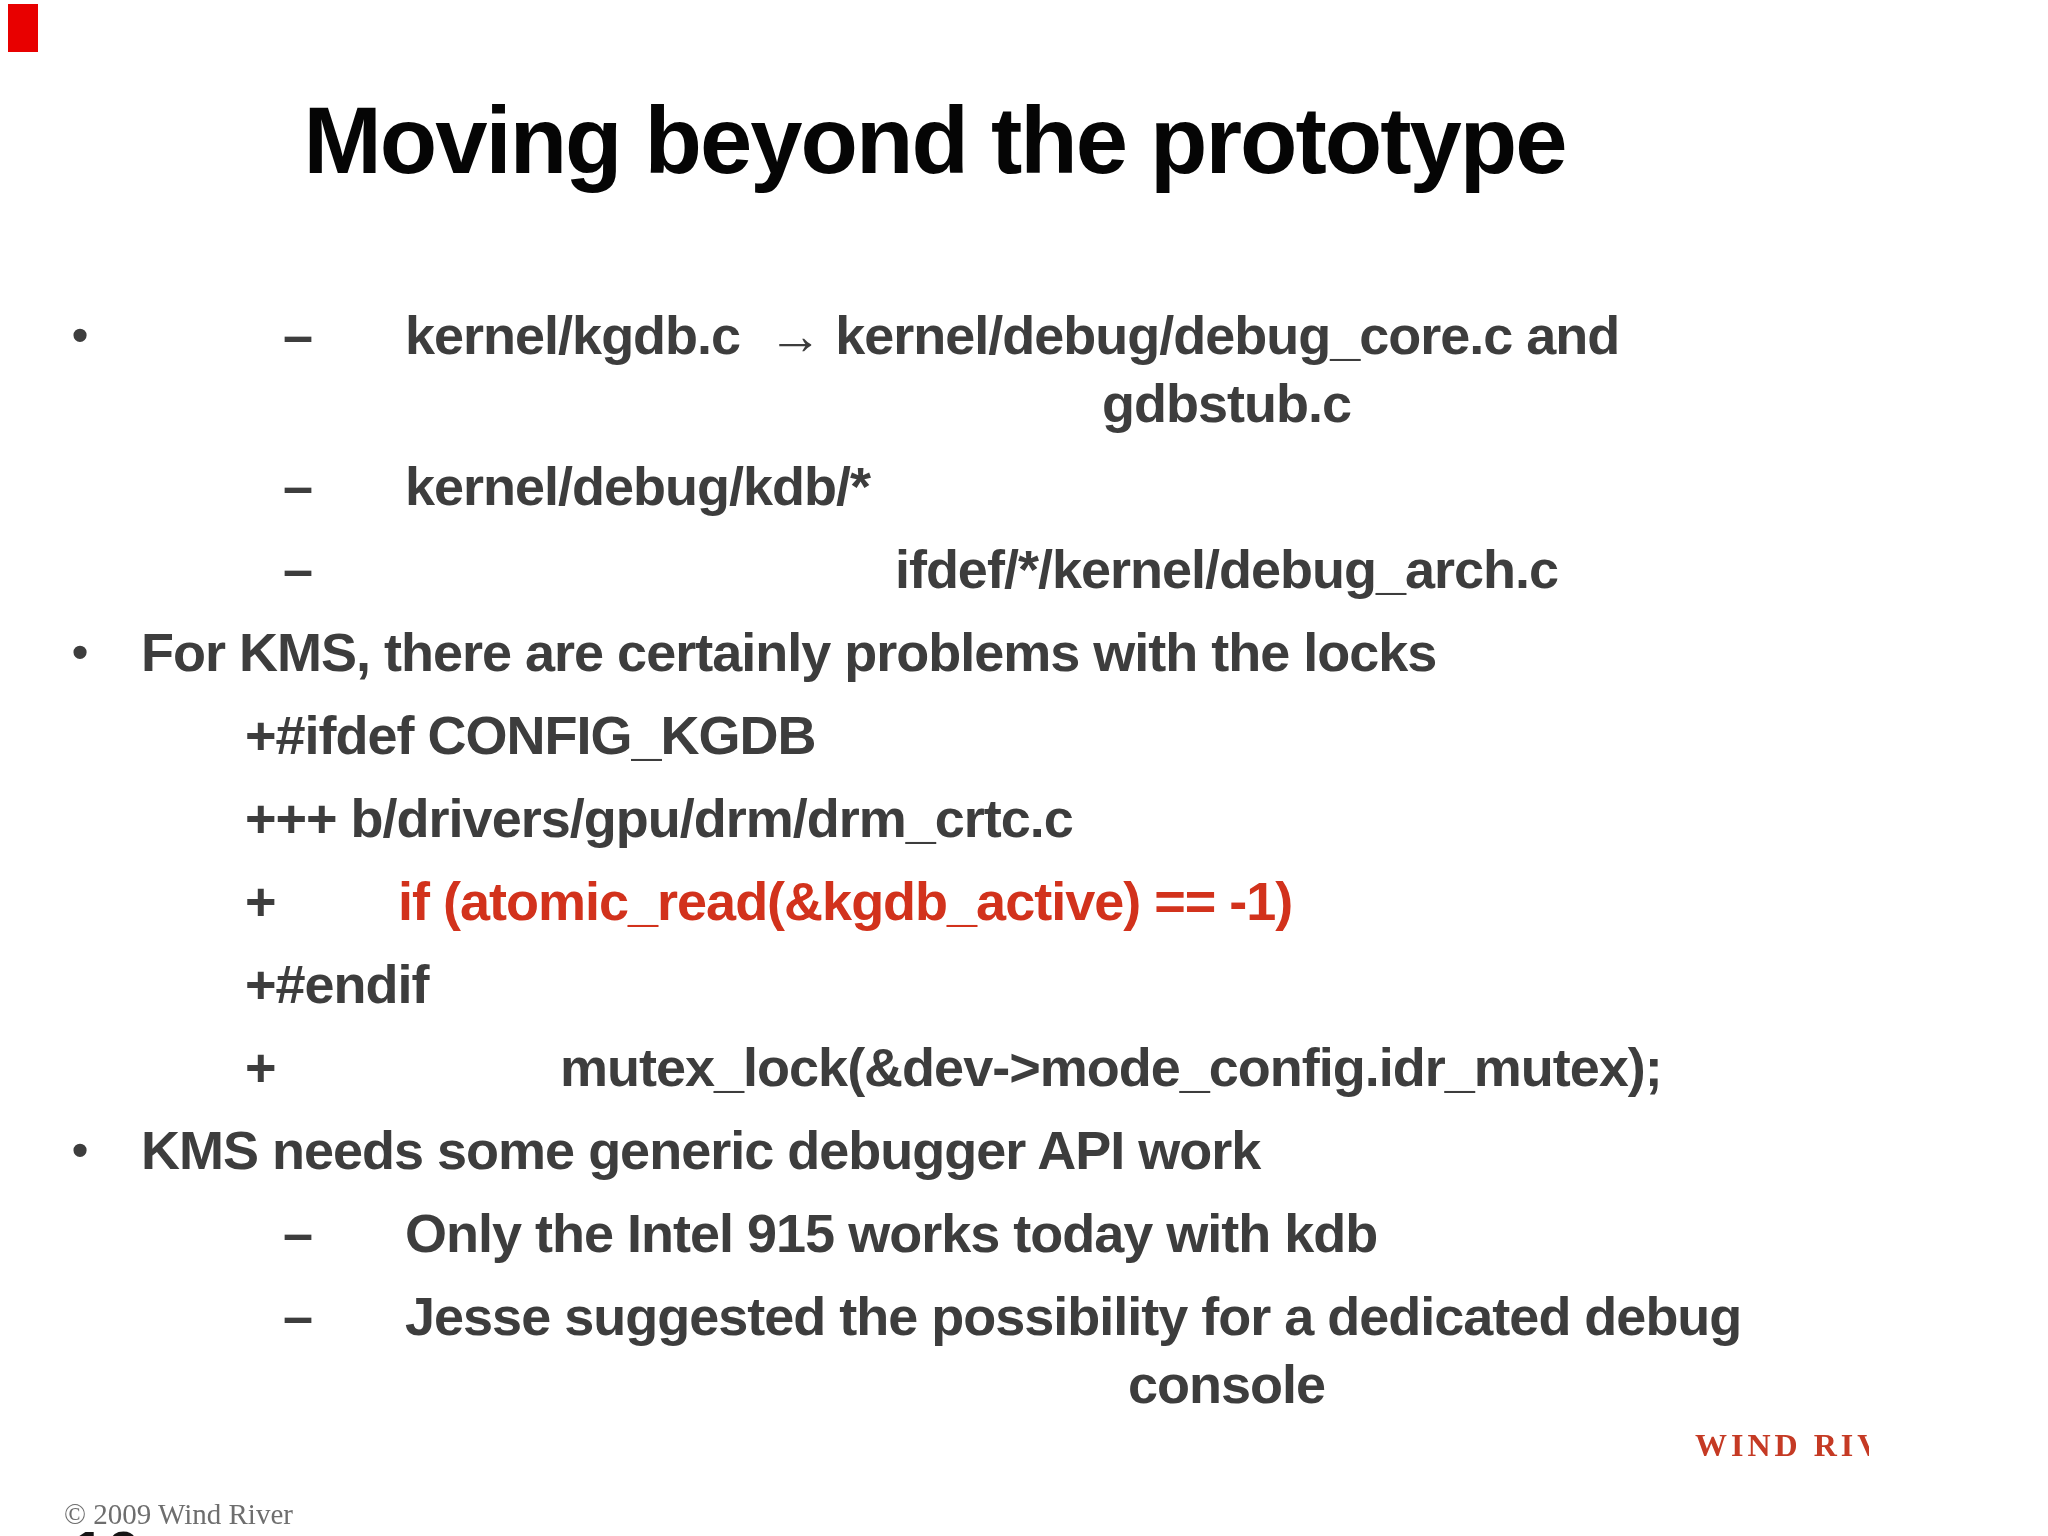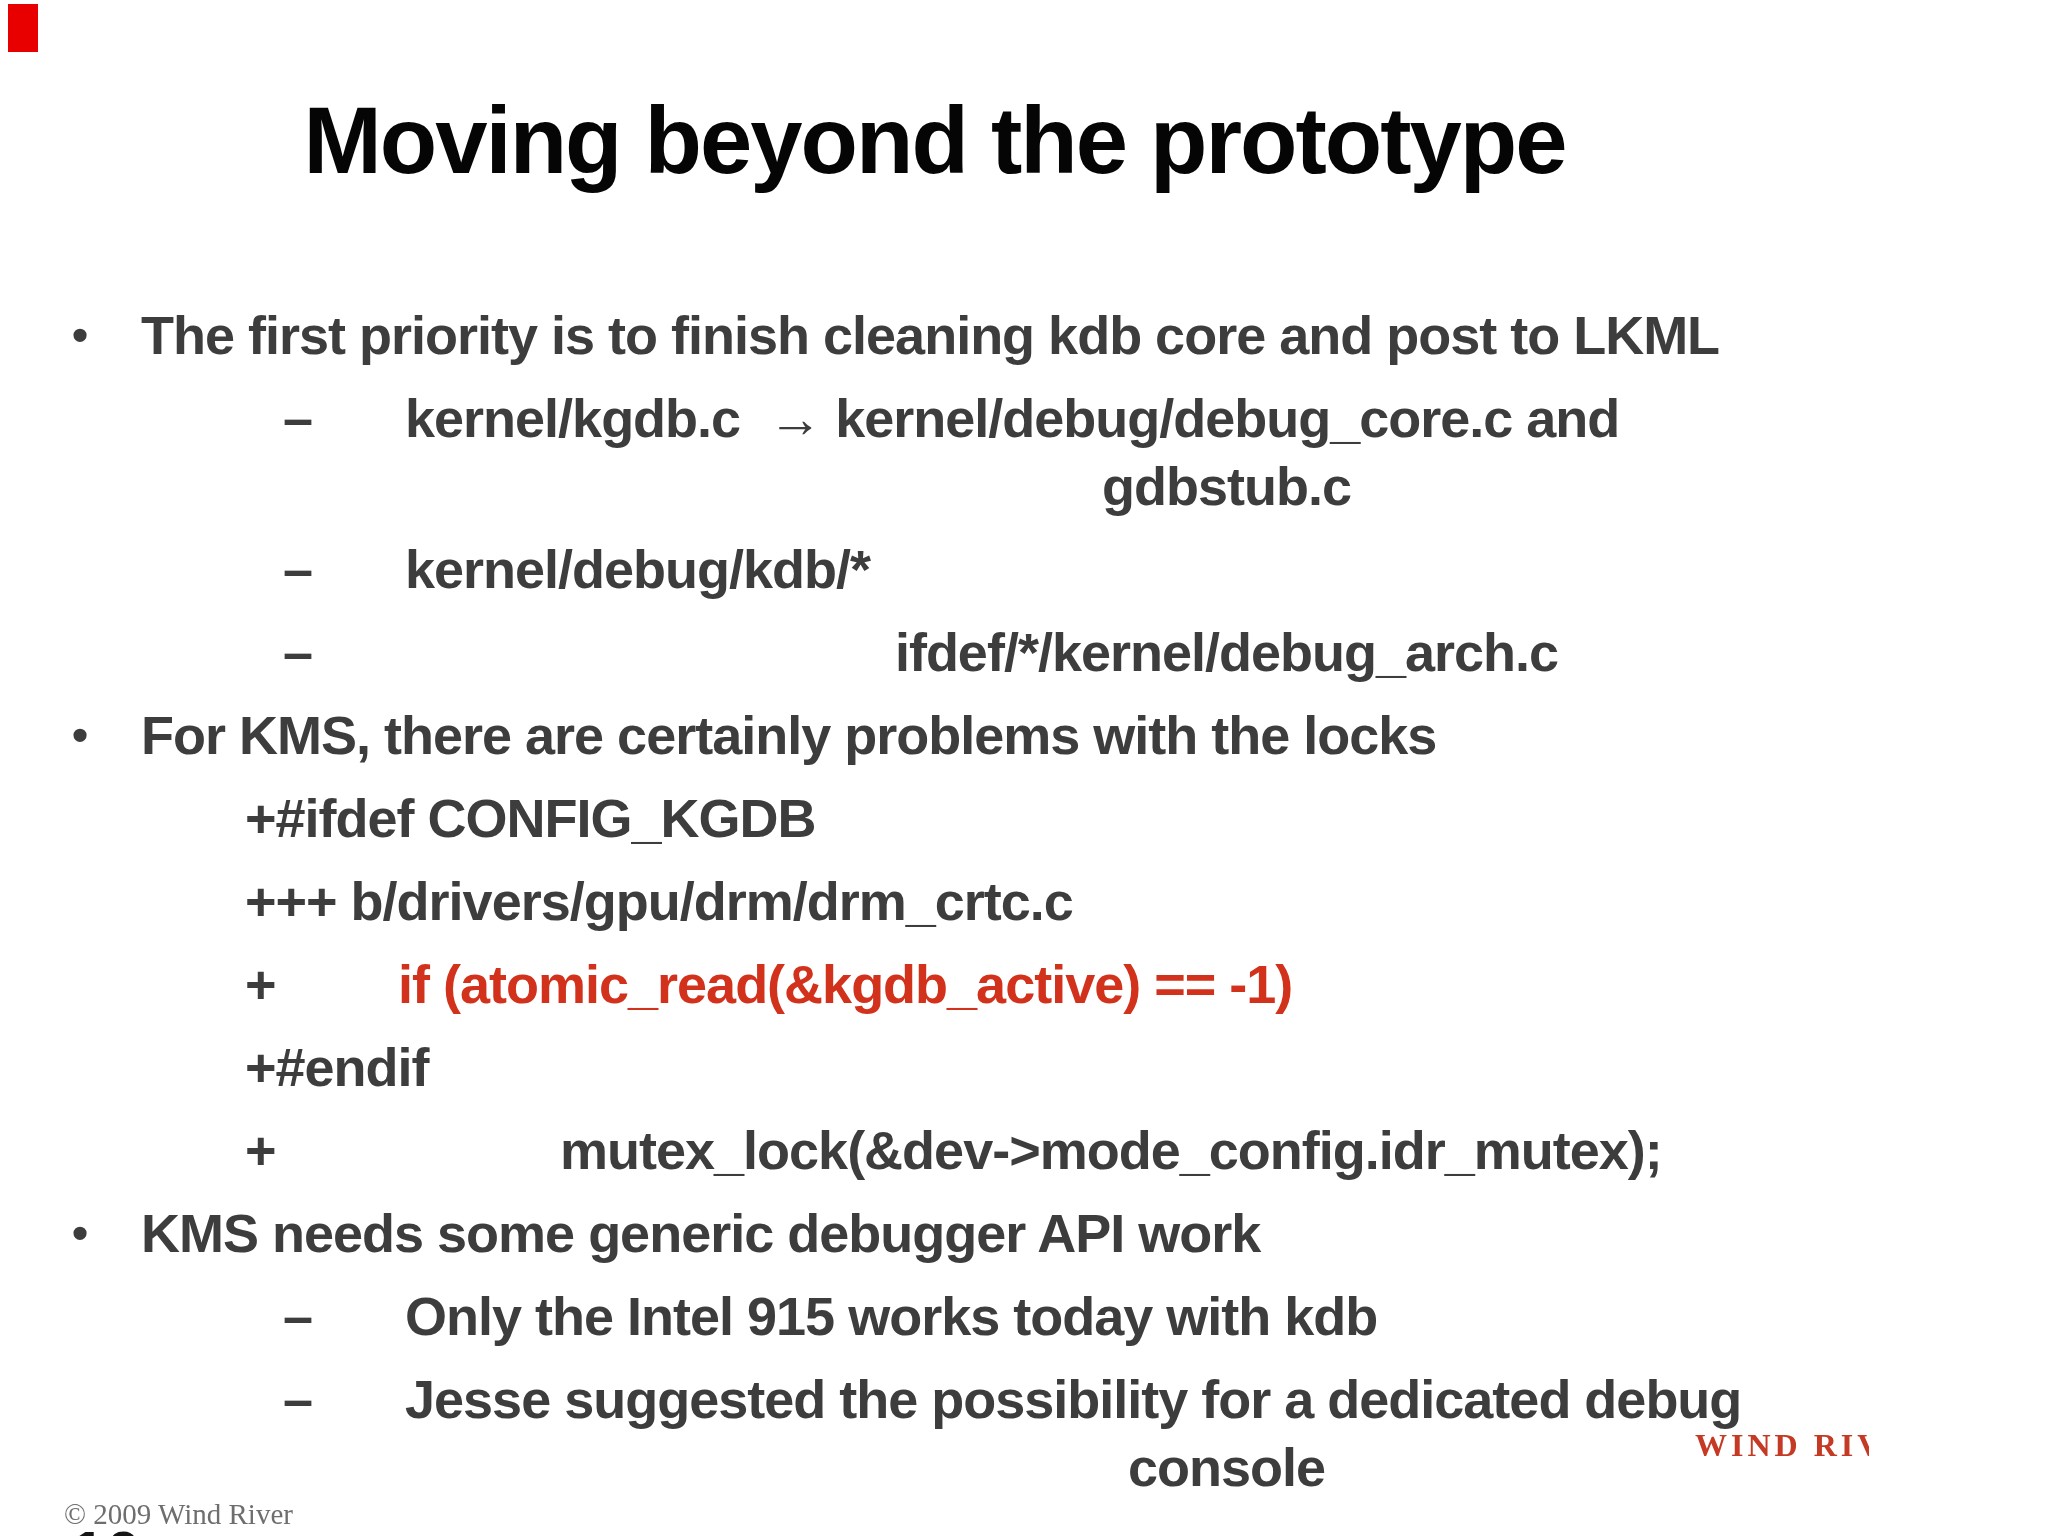--- a/index.html
+++ b/index.html
@@ -67,21 +67,21 @@
 </style>
 </head>
 <body>
 
 <div class="slide" style="--bg: #ffffff; --title: #050505; --body: #3d3d3d; --codered: #d2321c; --logored: #c53a24; --corner: #e80000; --copy: #6e6e6e; --pagenum: #151515;">
   <div class="corner-mark"></div>
 
   <div class="title">Moving beyond the prototype</div>
 
   <div class="content" id="content">
-      <div class="line item b1"><span class="marker">•</span><span>The first priority is to finish cleaning kdb core and post to LKML</span></div>
+      <div class="line item b1"><span class="marker">•</span></div>
       <div class="line item b2"><span class="marker">–</span><span>kernel/kgdb.c  → kernel/debug/debug_core.c and</span></div>
       <div class="line cont2"><span>gdbstub.c</span></div>
       <div class="line item b2"><span class="marker">–</span><span>kernel/debug/kdb/*</span></div>
       <div class="line item b2"><span class="marker">–</span></div>
       <div class="line cont2"><span>ifdef/*/kernel/debug_arch.c</span></div>
       <div class="line item b1"><span class="marker">•</span><span>For KMS, there are certainly problems with the locks</span></div>
       <div class="line item code"><span>+#ifdef CONFIG_KGDB</span></div>
       <div class="line item code"><span>+++ b/drivers/gpu/drm/drm_crtc.c</span></div>
       <div class="line item codei"><span>+</span><span class="codetext redtext" style="left: 398px;">if (atomic_read(&amp;kgdb_active) == -1)</span></div>
       <div class="line item code"><span>+#endif</span></div>

